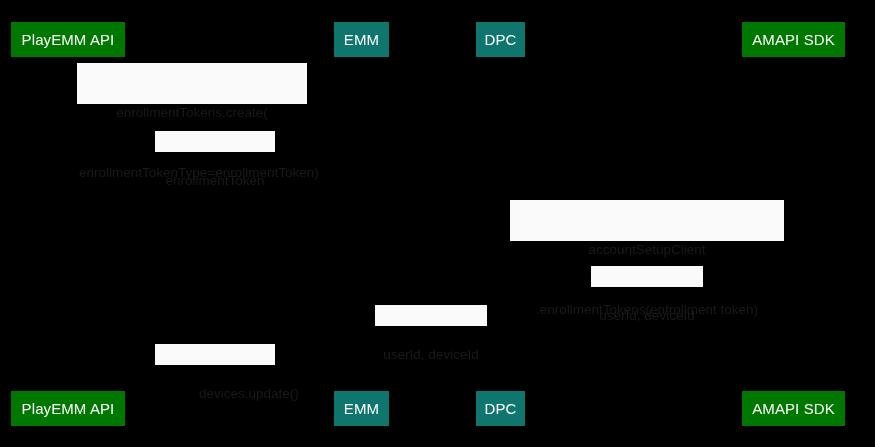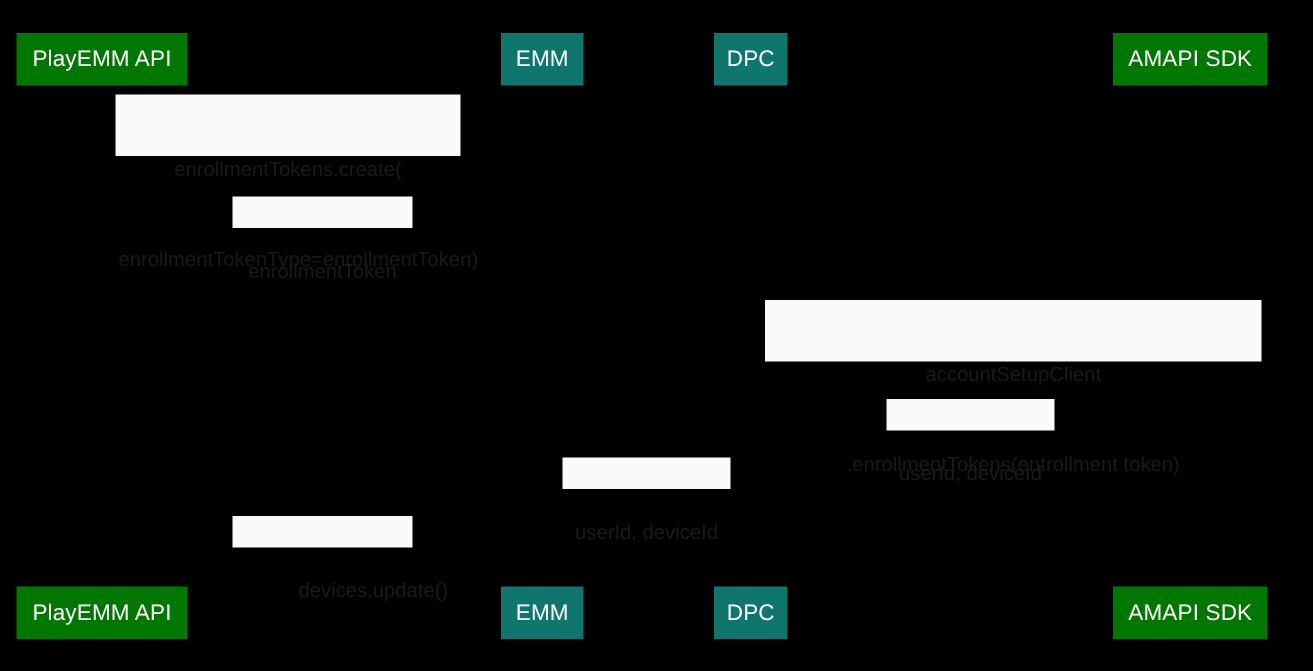--- a/index.html
+++ b/index.html
@@ -98,21 +98,21 @@
   <div class="arrow-head right" style="left:354px; top:154px;"></div>
   <div class="message single" style="left:155px; top:131px; width:120px; height:21px;">
     <div>enrollmentToken</div>
   </div>
 
   <div class="arrow-line" style="left:361px; top:197px; width:139px;"></div>
   <div class="arrow-head right" style="left:493px; top:193px;"></div>
 
   <div class="arrow-line" style="left:500px; top:246px; width:293px;"></div>
   <div class="arrow-head right" style="left:786px; top:242px;"></div>
-  <div class="message" style="left:510px; top:200px; width:331px; height:41px;">
+  <div class="message" style="left:510px; top:200px; width:274px; height:41px;">
     <div>accountSetupClient</div>
     <div>.enrollmentTokens(entrollment token)</div>
   </div>
 
   <div class="arrow-line" style="left:500px; top:293px; width:293px;"></div>
   <div class="arrow-head left" style="left:500px; top:289px;"></div>
   <div class="message single" style="left:591px; top:266px; width:112px; height:21px;">
     <div>userId, deviceId</div>
   </div>
 

